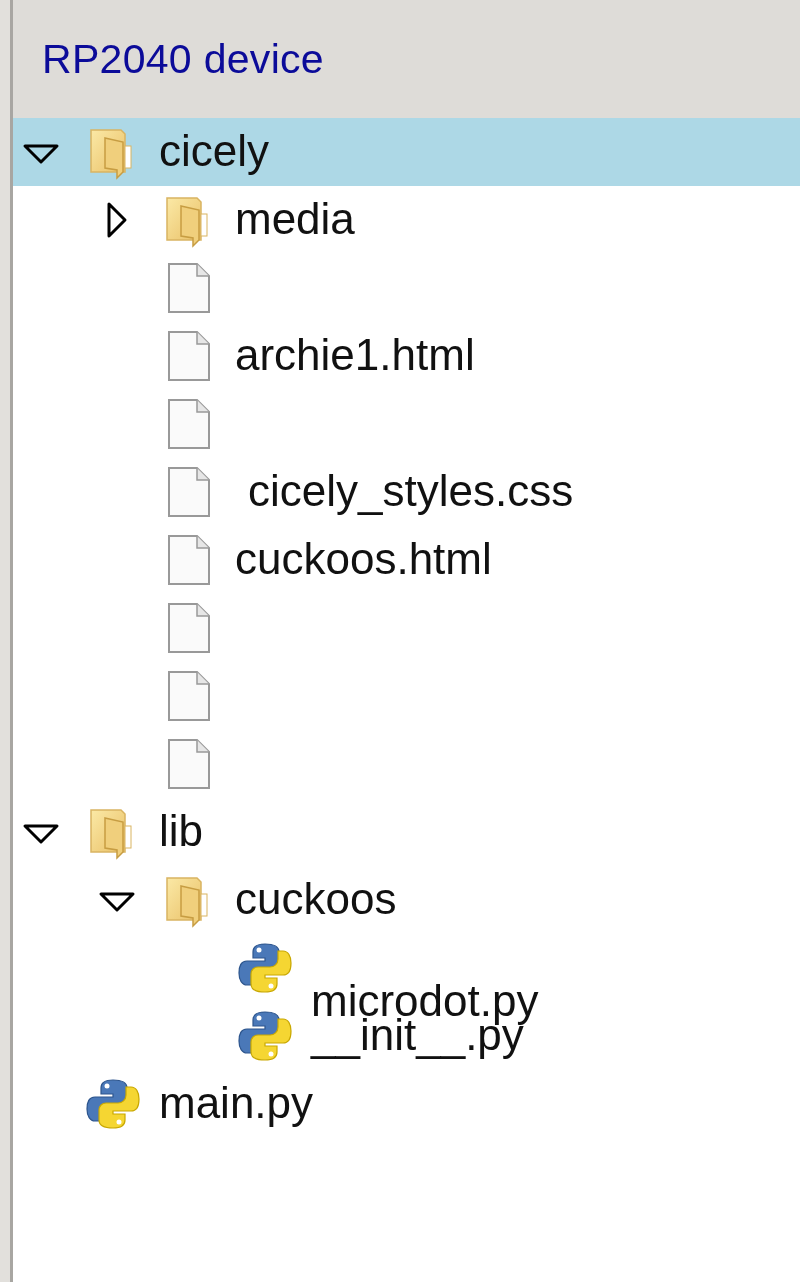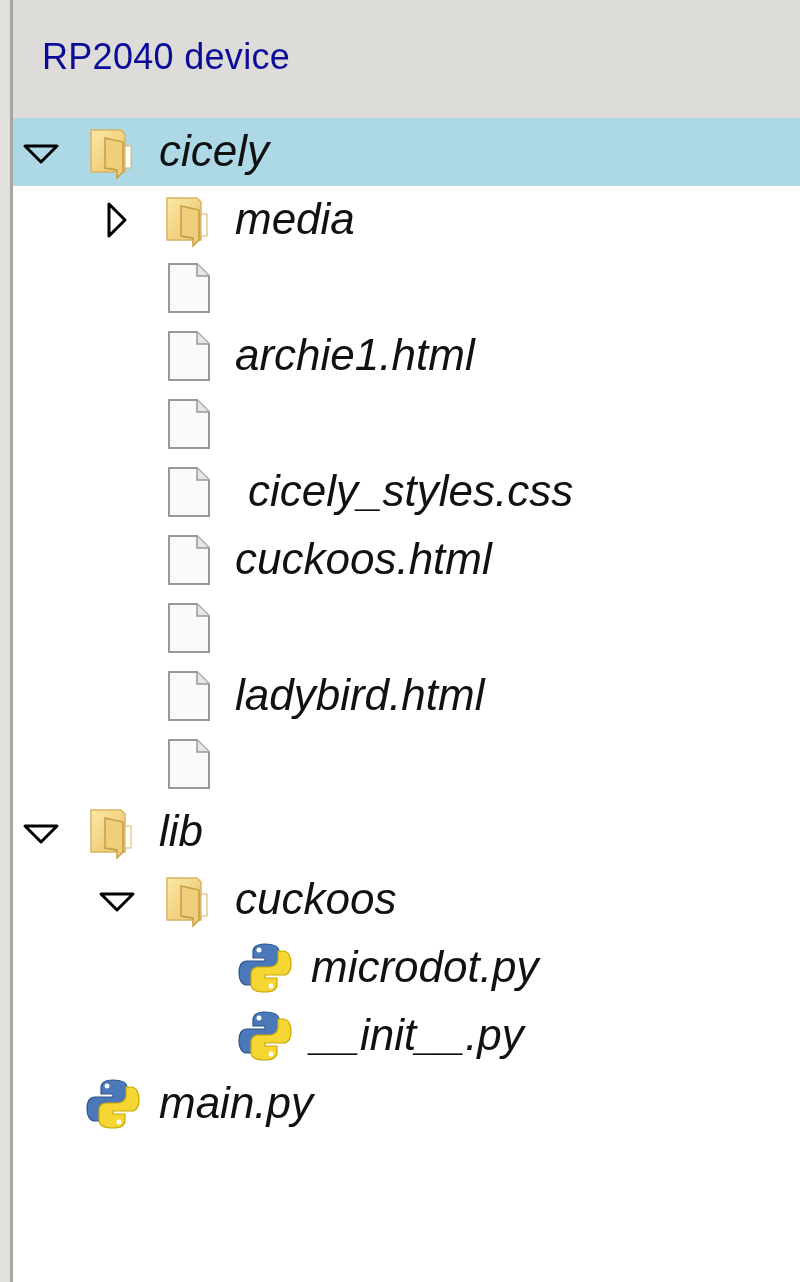--- a/index.html
+++ b/index.html
@@ -1,23 +1,23 @@
 <!DOCTYPE html>
 <html><head>
 <meta charset="utf-8">
 <style>
   html,body{margin:0;padding:0;}
   body{width:800px;height:1282px;background:#fff;position:relative;overflow:hidden;font-family:"Liberation Sans","DejaVu Sans",sans-serif;}
   .leftbar{position:absolute;left:0;top:0;width:10px;height:1282px;background:#e2e0dc;border-right:3px solid #a8a6a2;}
   .header{position:absolute;left:13px;top:0;width:787px;height:118px;background:#dedcd8;}
-  .header .title{position:absolute;left:29px;top:36px;font-size:36px;color:#0b0b99;letter-spacing:0.3px;}
+  .header .title{position:absolute;left:29px;top:36px;font-size:41px;color:#0b0b99;letter-spacing:0.3px;}
   .tree{position:absolute;left:13px;top:118px;width:787px;}
   .row{position:relative;height:68px;width:787px;}
   .row.selected{background:#add8e6;}
-  .row .label{position:absolute;top:8px;font-size:44px;color:#111;white-space:nowrap;font-style:italic;}
+  .row .label{position:absolute;top:8px;font-size:44px;color:#111;white-space:nowrap;}
   .toggle{position:absolute;top:14px;width:40px;height:40px;}
   .icon{position:absolute;top:6px;width:56px;height:56px;}
 </style>
 </head>
 <body>
 
 <div class="leftbar"></div>
 <div class="header">
   <span class="title">RP2040 device</span>
 </div>
@@ -82,21 +82,20 @@
       <span class="icon" style="left: 148px;"><svg viewBox="0 0 56 56" width="56" height="56">
           <path d="M8 4 h28 l12 12 v36 h-40z" fill="#fafafa" stroke="#999" stroke-width="2"></path>
           <path d="M36 4 v12 h12" fill="#e6e6e6" stroke="#999" stroke-width="1.5"></path>
         </svg></span>
     </div>
     <div class="row">
       <span class="icon" style="left: 148px;"><svg viewBox="0 0 56 56" width="56" height="56">
           <path d="M8 4 h28 l12 12 v36 h-40z" fill="#fafafa" stroke="#999" stroke-width="2"></path>
           <path d="M36 4 v12 h12" fill="#e6e6e6" stroke="#999" stroke-width="1.5"></path>
         </svg></span>
-      <span class="label" style="left: 222px;">ladybird.html</span>
     </div>
     <div class="row">
       <span class="icon" style="left: 148px;"><svg viewBox="0 0 56 56" width="56" height="56">
           <path d="M8 4 h28 l12 12 v36 h-40z" fill="#fafafa" stroke="#999" stroke-width="2"></path>
           <path d="M36 4 v12 h12" fill="#e6e6e6" stroke="#999" stroke-width="1.5"></path>
         </svg></span>
     </div>
     <div class="row">
       <span class="toggle" style="left: 8px;"><svg viewBox="0 0 40 40" width="40" height="40">
           <path d="M4 14 h32 l-16 16z" fill="none" stroke="#000" stroke-width="3" stroke-linejoin="round"></path>
@@ -119,21 +118,21 @@
         </svg></span>
       <span class="label" style="left: 222px;">cuckoos</span>
     </div>
     <div class="row">
       <span class="icon" style="left: 224px;"><svg viewBox="0 0 56 56" width="56" height="56">
           <path d="M28 4 c-10 0 -12 4 -12 8 v6 h12 v3 h-18 c-6 0 -8 5 -8 12 c0 7 3 12 8 12 h5 v-8 c0 -5 4 -8 8 -8 h12 c4 0 7 -3 7 -7 v-10 c0 -5 -5 -8 -14 -8z" fill="#4a78b8" stroke="#2d558d" stroke-width="1.2"></path>
           <circle cx="22" cy="10" r="2.5" fill="#fff"></circle>
           <path d="M28 52 c10 0 12 -4 12 -8 v-6 h-12 v-3 h18 c6 0 8 -5 8 -12 c0 -7 -3 -12 -8 -12 h-5 v8 c0 5 -4 8 -8 8 h-12 c-4 0 -7 3 -7 7 v10 c0 5 5 8 14 8z" fill="#f5d632" stroke="#c9a800" stroke-width="1.2"></path>
           <circle cx="34" cy="46" r="2.5" fill="#fff"></circle>
         </svg></span>
-      <span class="label" style="left: 298px;">microdot.py</span>
+      <span class="label" style="left: 298px; margin-top: 34px;">microdot.py</span>
     </div>
     <div class="row">
       <span class="icon" style="left: 224px;"><svg viewBox="0 0 56 56" width="56" height="56">
           <path d="M28 4 c-10 0 -12 4 -12 8 v6 h12 v3 h-18 c-6 0 -8 5 -8 12 c0 7 3 12 8 12 h5 v-8 c0 -5 4 -8 8 -8 h12 c4 0 7 -3 7 -7 v-10 c0 -5 -5 -8 -14 -8z" fill="#4a78b8" stroke="#2d558d" stroke-width="1.2"></path>
           <circle cx="22" cy="10" r="2.5" fill="#fff"></circle>
           <path d="M28 52 c10 0 12 -4 12 -8 v-6 h-12 v-3 h18 c6 0 8 -5 8 -12 c0 -7 -3 -12 -8 -12 h-5 v8 c0 5 -4 8 -8 8 h-12 c-4 0 -7 3 -7 7 v10 c0 5 5 8 14 8z" fill="#f5d632" stroke="#c9a800" stroke-width="1.2"></path>
           <circle cx="34" cy="46" r="2.5" fill="#fff"></circle>
         </svg></span>
       <span class="label" style="left: 298px;">__init__.py</span>
     </div>

